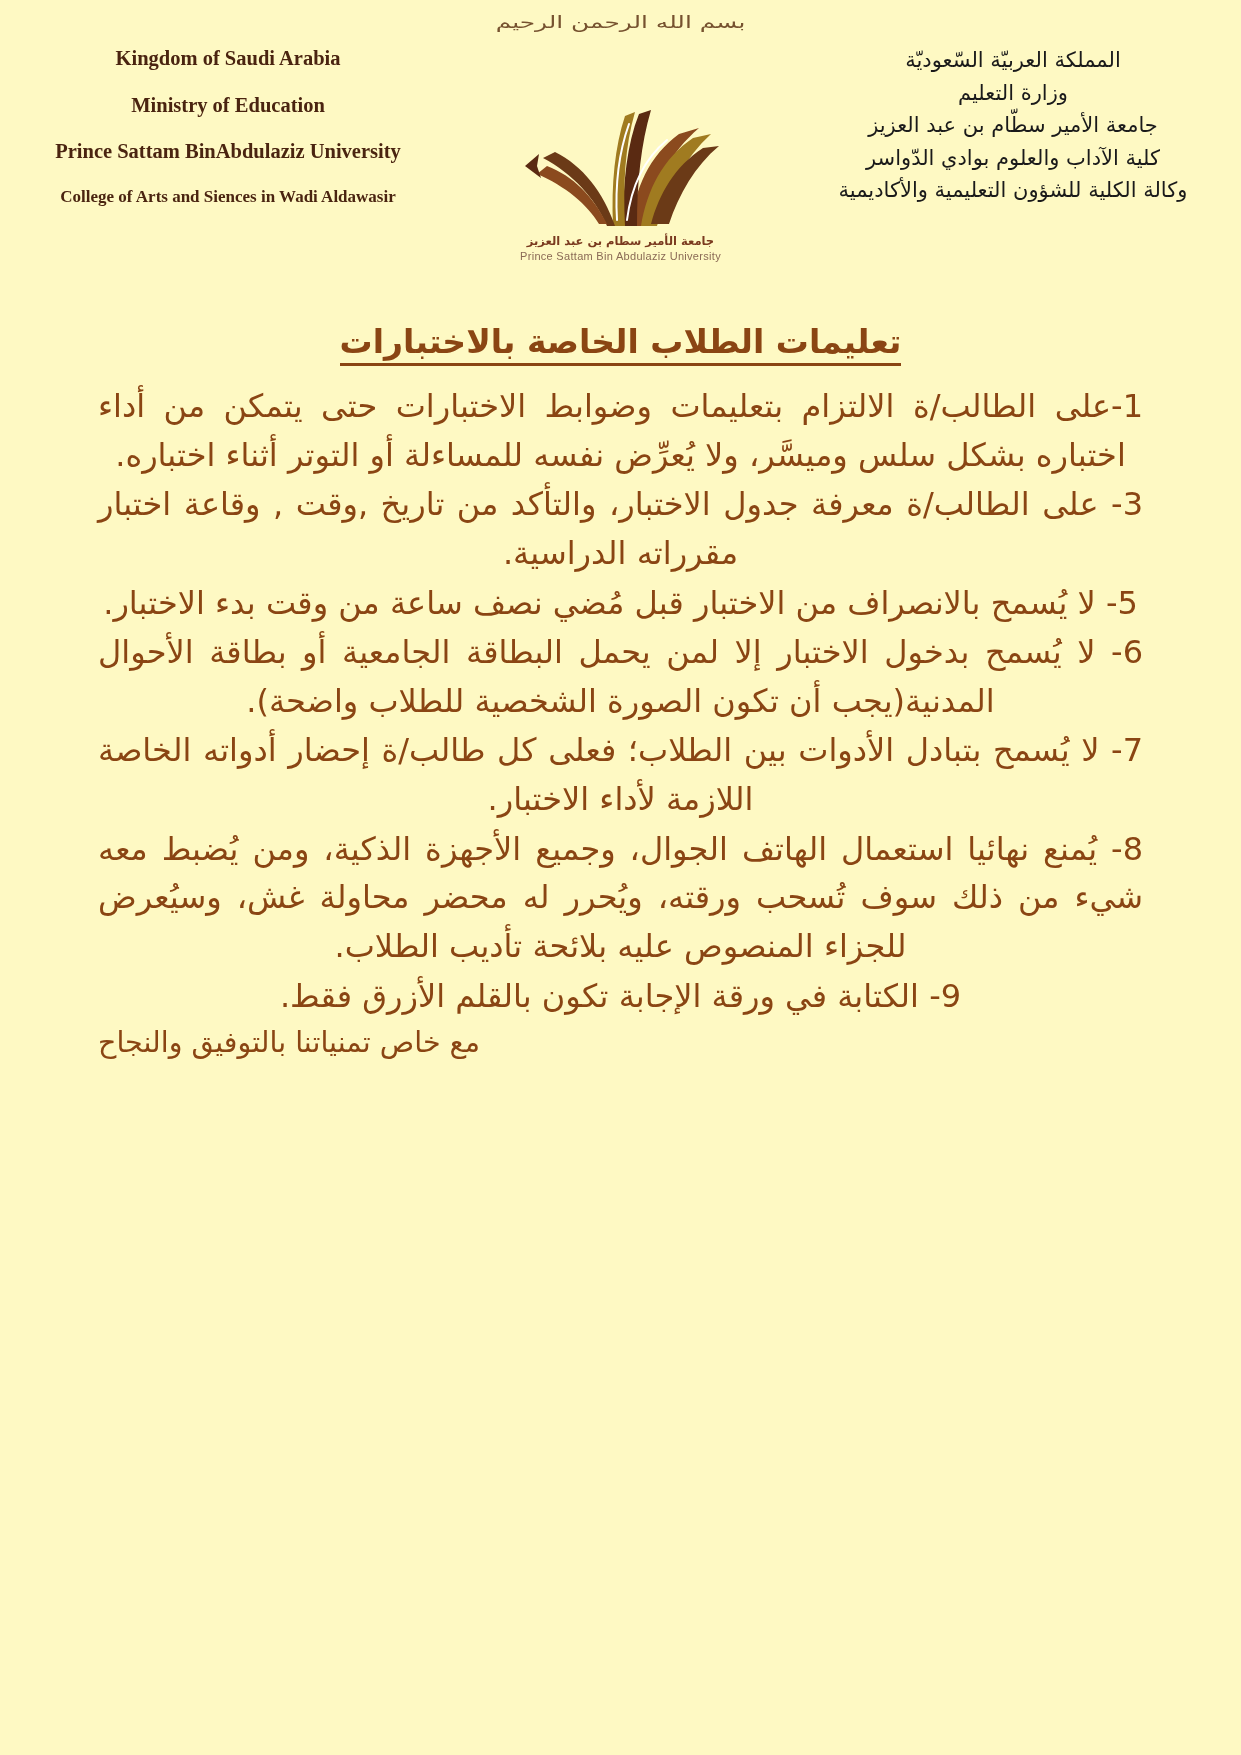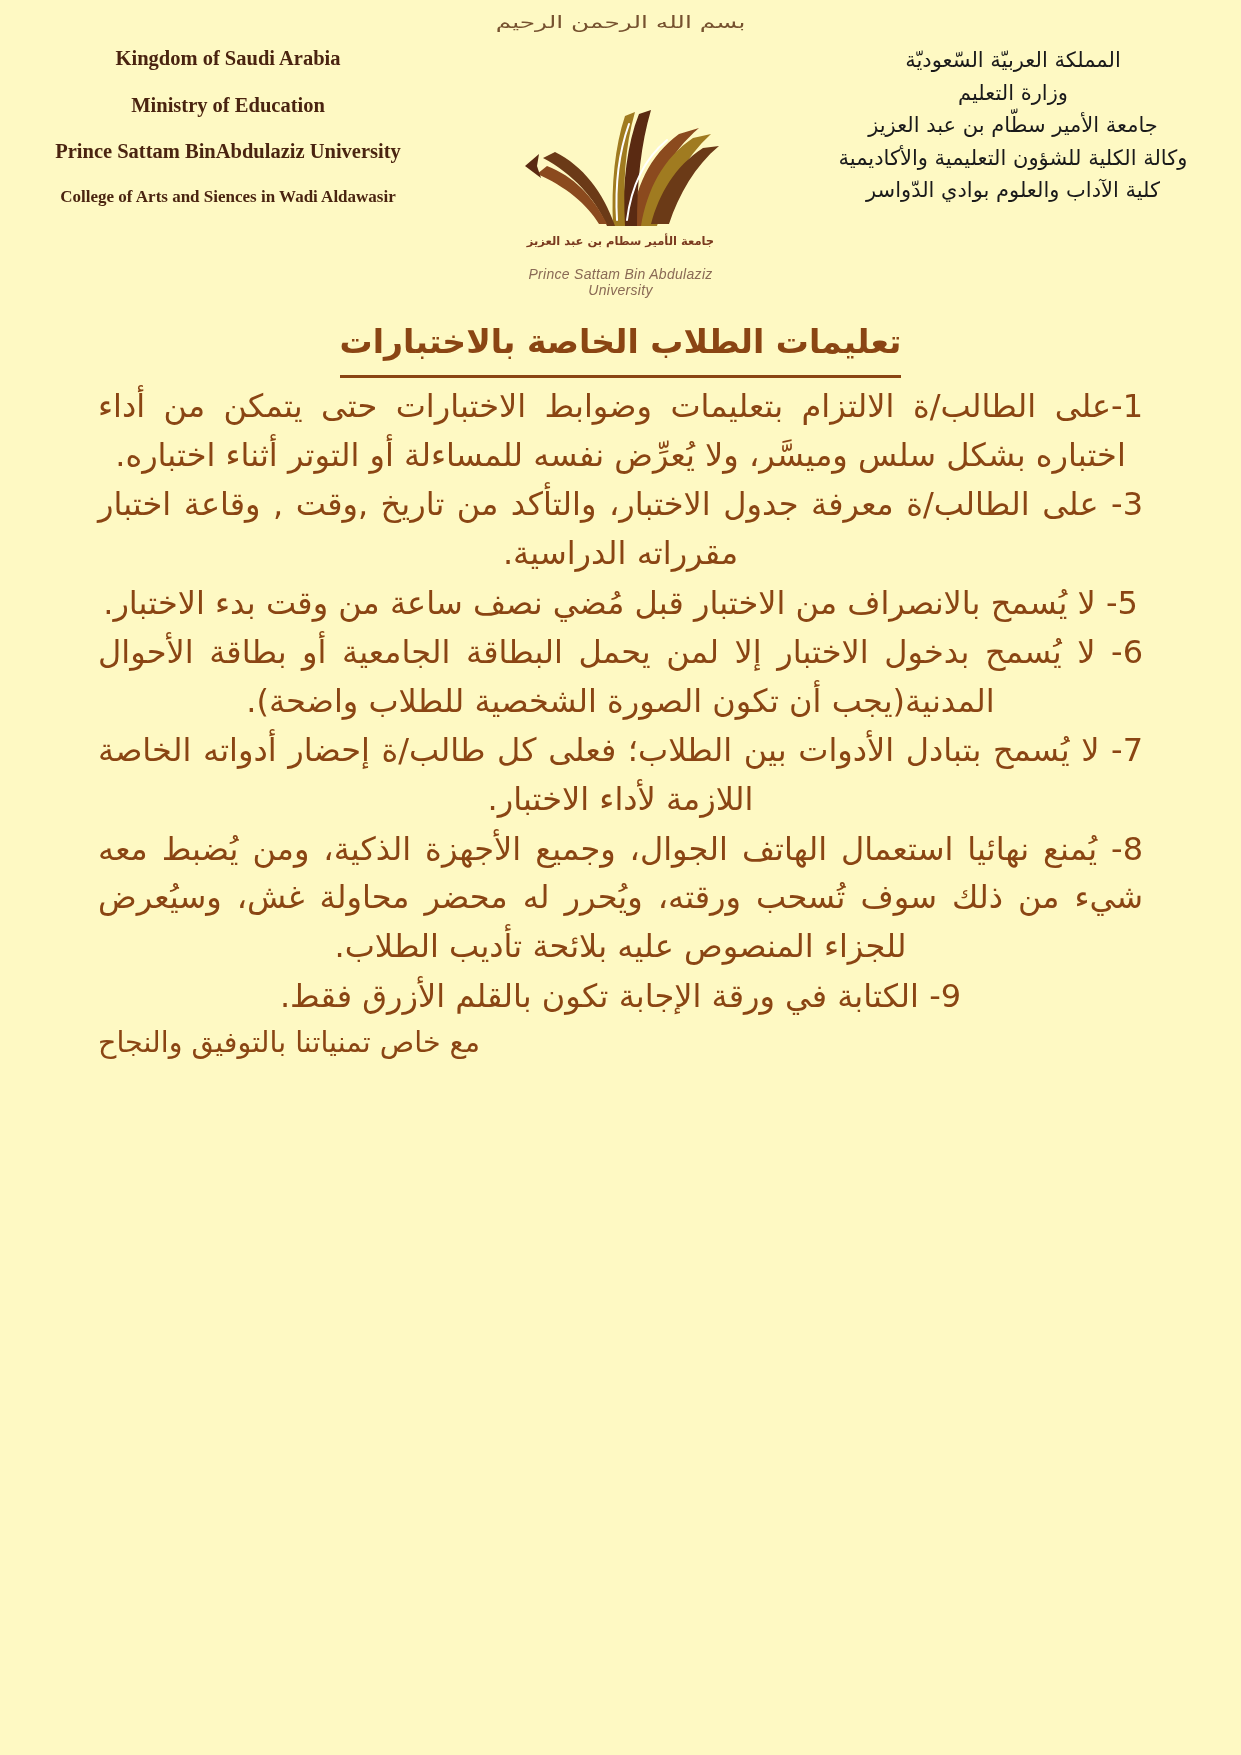--- a/index.html
+++ b/index.html
@@ -98,42 +98,41 @@
   .logo-svg { display: block; margin: 0 auto; }
   .logo-ar {
     font-size: 11.5px;
     font-weight: bold;
     color: #7a3a1f;
     direction: rtl;
     letter-spacing: 0.4px;
     margin-top: -2px;
   }
   .logo-en {
-    font-size: 14px;
+    font-size: 11px;
     color: #8a6a55;
     letter-spacing: 0.3px;
-    margin-top: 18px;
+    margin-top: 2px;
     font-family: "Liberation Sans", sans-serif;
-    font-style: italic;
   }
 
   
   .doc-title {
     text-align: center;
     direction: rtl;
     color: #8a4513;
     font-size: 33px;
     font-weight: bold;
     font-family: "DejaVu Sans", sans-serif;
     margin: 44px 0 2px 0;
     letter-spacing: 0;
   }
   .doc-title span {
     border-bottom: 3px solid #8a4513;
-    padding-bottom: 14px;
+    padding-bottom: 2px;
   }
 
   .instructions {
     direction: rtl;
     text-align: justify;
     text-align-last: center;
     color: #8a4513;
     font-family: "DejaVu Sans", sans-serif;
     font-size: 32px;
     line-height: 1.52;
@@ -169,22 +168,22 @@
       <div class="hl-line">Kingdom of Saudi Arabia</div>
       <div class="hl-line">Ministry of Education</div>
       <div class="hl-line">Prince Sattam BinAbdulaziz University</div>
       <div class="hl-line small">College of Arts and Siences in Wadi Aldawasir</div>
     </div>
 
     <div class="header-right">
       <div class="hr-line">المملكة العربيّة السّعوديّة</div>
       <div class="hr-line">وزارة التعليم</div>
       <div class="hr-line">جامعة الأمير سطّام بن عبد العزيز</div>
+      <div class="hr-line">كلية الآداب والعلوم بوادي الدّواسر</div>
       <div class="hr-line">وكالة الكلية للشؤون التعليمية والأكاديمية</div>
-      <div class="hr-line">كلية الآداب والعلوم بوادي الدّواسر</div>
     </div>
 
     <div class="logo-wrap">
       <svg class="logo-svg" width="236" height="140" viewBox="0 0 236 140">
         <g fill="none" stroke-linecap="round">
 
           <path d="M128 130 C132 92 146 60 176 38 L196 32 C168 56 150 88 142 130 Z" fill="#8b4a1e"></path>
           <path d="M138 130 C144 94 160 62 190 42 L208 38 C182 62 164 94 154 130 Z" fill="#a07b20"></path>
           <path d="M148 128 C156 98 172 70 200 52 L216 50 C192 70 176 98 166 128 Z" fill="#6b3a17"></path>
 

